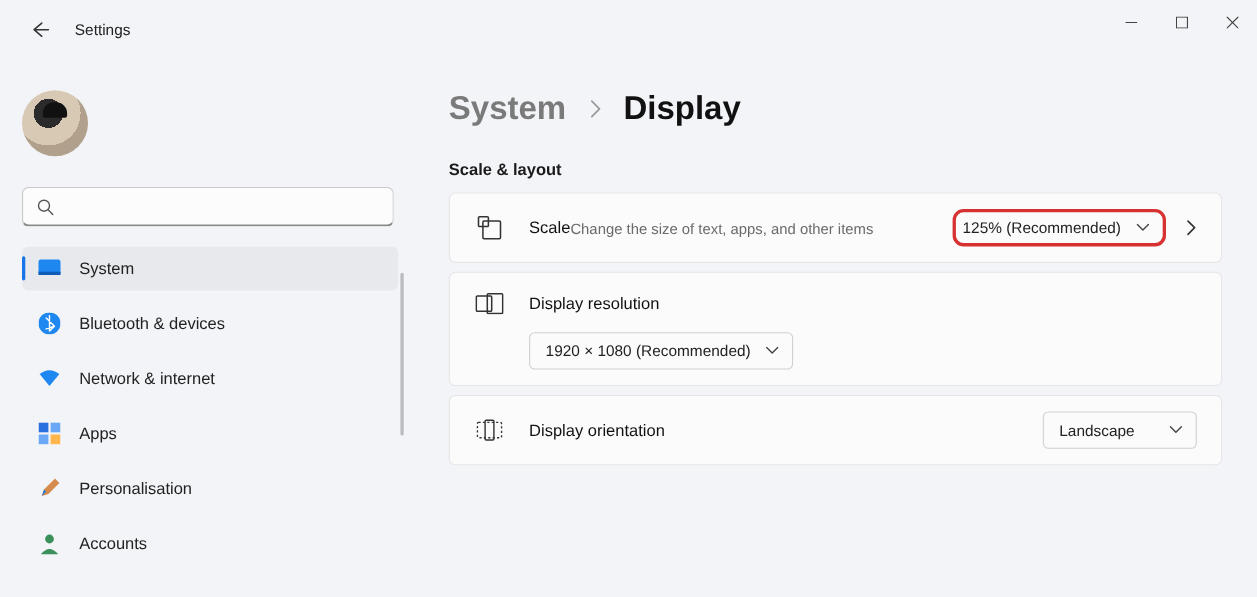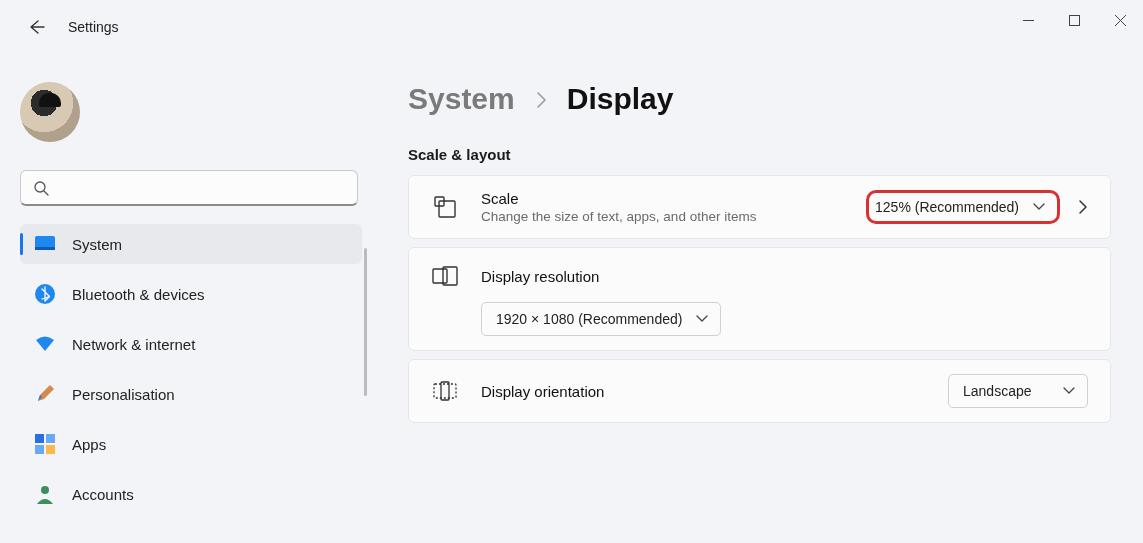--- a/index.html
+++ b/index.html
@@ -77,21 +77,21 @@
 .bc-parent{ font-size:30px; font-weight:600; color:#7a7a7a;}
 .bc-sep{ color:#9a9a9a;}
 .bc-current{ font-size:30px; font-weight:600; color:#111;}
 .section-header{ font-size:15px; font-weight:600; margin-bottom:12px;}
 .card{
   background:#fbfbfc; border:1px solid #e6e6e8; border-radius:6px;
   padding:14px 22px 14px 22px; margin-bottom:8px;
   display:flex; align-items:center;
 }
 .card-icon{ width:28px; height:28px; display:flex;align-items:center;justify-content:center; color:#333; margin-right:22px;}
-.card-body{ flex:1; display:flex; flex-direction:column;}
+.card-body{ flex:1; display:flex; flex-direction:row;}
 .card-title{ font-size:15px; color:#111;}
 .card-sub{ font-size:13.5px; color:#6a6a6a; margin-top:2px;}
 .select{
   display:flex; align-items:center; gap:14px;
   border:1px solid #d0d0d2; border-radius:5px;
   height:34px; padding:0 12px 0 14px; background:#fbfbfc;
   font-size:14px; color:#222;
 }
 .select.highlight{ border:3px solid #d83131; border-radius:10px; padding:0 12px 0 6px;}
 .expand-chevron{ margin-left:18px; color:#333;}
@@ -170,37 +170,37 @@
       <div class="nav-item">
         <span class="nav-ico">
           <svg width="22" height="18" viewBox="0 0 22 18">
               <path d="M11 16 L2 5 Q11 -2 20 5 Z" fill="#1e88f0"></path>
             </svg>
         </span>
         <span class="nav-label">Network &amp; internet</span>
       </div>
       <div class="nav-item">
         <span class="nav-ico">
-          <svg width="22" height="22" viewBox="0 0 22 22">
-              <path d="M4 18 l2-6 10-10 4 4-10 10-6 2z" fill="#d68b4e"></path>
-              <path d="M4 18 l2-6 2 2-4 4" fill="#2b7bd6"></path>
-            </svg>
-        </span>
-        <span class="nav-label">Personalisation</span>
-      </div>
-      <div class="nav-item">
-        <span class="nav-ico">
           <svg width="20" height="20" viewBox="0 0 20 20">
               <rect x="0" y="0" width="9" height="9" fill="#2a6fe0"></rect>
               <rect x="11" y="0" width="9" height="9" fill="#6aa8f5"></rect>
               <rect x="0" y="11" width="9" height="9" fill="#6aa8f5"></rect>
               <rect x="11" y="11" width="9" height="9" fill="#ffb74d"></rect>
             </svg>
         </span>
         <span class="nav-label">Apps</span>
+      </div>
+      <div class="nav-item">
+        <span class="nav-ico">
+          <svg width="22" height="22" viewBox="0 0 22 22">
+              <path d="M4 18 l2-6 10-10 4 4-10 10-6 2z" fill="#d68b4e"></path>
+              <path d="M4 18 l2-6 2 2-4 4" fill="#2b7bd6"></path>
+            </svg>
+        </span>
+        <span class="nav-label">Personalisation</span>
       </div>
       <div class="nav-item">
         <span class="nav-ico">
           <svg width="20" height="20" viewBox="0 0 20 20">
               <circle cx="10" cy="6" r="4" fill="#3a8f5a"></circle>
               <path d="M2 20 q8-10 16 0" fill="#3a8f5a"></path>
             </svg>
         </span>
         <span class="nav-label">Accounts</span>
       </div>

